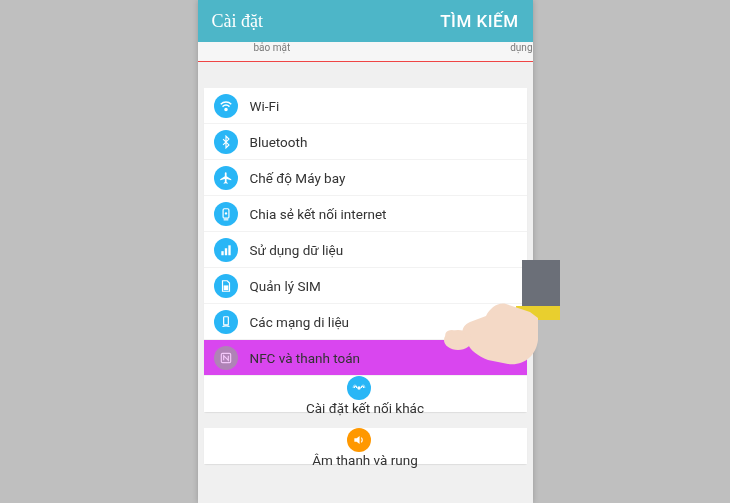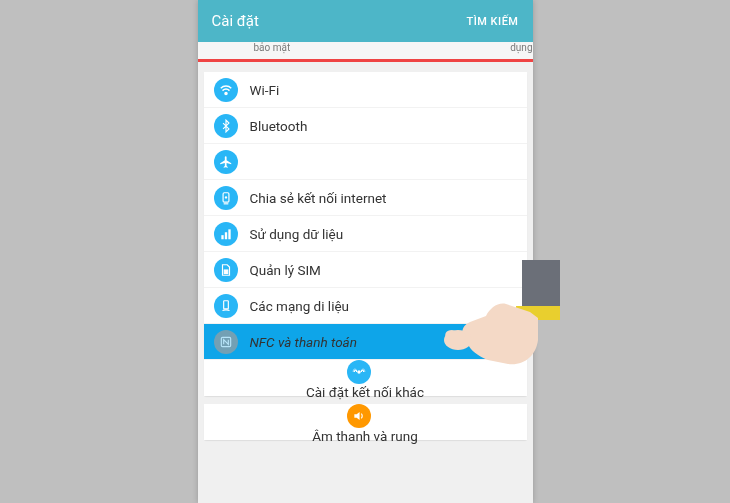--- a/index.html
+++ b/index.html
@@ -24,54 +24,54 @@
   }
   .header {
     background: #4db6c8;
     height: 42px;
     display: flex;
     align-items: center;
     justify-content: space-between;
     padding: 0 14px;
     color: #fff;
   }
-  .header-title { font-size: 15px; font-weight: 400; }
-  .header-search { font-size: 11px; font-weight: 500; letter-spacing: 0.5px; text-align: right; }
+  .header-title { font-size: 18px; font-weight: 400; font-family: Liberation Serif, serif; }
+  .header-search { font-size: 17px; font-weight: 500; letter-spacing: 0.5px; text-align: right; }
   .subtabs {
     background: #f6f6f6;
     height: 20px;
     display: flex;
     color: #7a7a7a;
     font-size: 10px;
-    border-bottom: 3px solid #ef4444;
+    border-bottom: 1px solid #ef4444;
   }
   .subtab1 { flex: 1; text-align: left; padding-left: 56px; }
   .subtab2 { flex: 1; text-align: right; padding-left: 110px; }
   .list {
     flex: 1;
     overflow: hidden;
     background: #f0f0f0;
     padding-top: 10px;
   }
   .group {
     background: #fff;
-    margin: 0 6px 8px 6px;
+    margin: 16px 6px 8px 6px;
     border-radius: 2px;
     box-shadow: 0 1px 1px rgba(0,0,0,0.08);
   }
   .item {
     display: flex;
     align-items: center;
     height: 36px;
     padding: 0 10px;
     border-bottom: 1px solid #f2f2f2;
     background: #fff;
   }
   .item:last-child { border-bottom: none; flex-direction: column; }
-  .item.highlight { background: #0ea5e9; font-style: italic; }
+  .item.highlight { background: #d946ef; }
   .icon-wrap {
     width: 24px;
     height: 24px;
     border-radius: 50%;
     display: flex;
     align-items: center;
     justify-content: center;
     margin-right: 12px;
     flex-shrink: 0;
     color: #fff;
@@ -124,20 +124,21 @@
             </svg>
           </span>
           <span class="label">Bluetooth</span>
         </div>
         <div class="item">
           <span class="icon-wrap" style="background: rgb(41, 182, 246);">
             <svg width="14" height="14" viewBox="0 0 24 24" fill="white">
               <path d="M21 16v-2l-8-5V3.5c0-.83-.67-1.5-1.5-1.5S10 2.67 10 3.5V9l-8 5v2l8-2.5V19l-2 1.5V22l3.5-1 3.5 1v-1.5L13 19v-5.5l8 2.5z"></path>
             </svg>
           </span>
+          <span class="label">Chế độ Máy bay</span>
         </div>
         <div class="item">
           <span class="icon-wrap" style="background: rgb(41, 182, 246);">
             <svg width="14" height="14" viewBox="0 0 24 24" fill="white">
               <rect x="7" y="3" width="10" height="16" rx="2" fill="none" stroke="white" stroke-width="2"></rect>
               <circle cx="12" cy="11" r="2"></circle>
               <path d="M8 22 L16 22" stroke="white" stroke-width="2"></path>
             </svg>
           </span>
           <span class="label">Chia sẻ kết nối internet</span>

